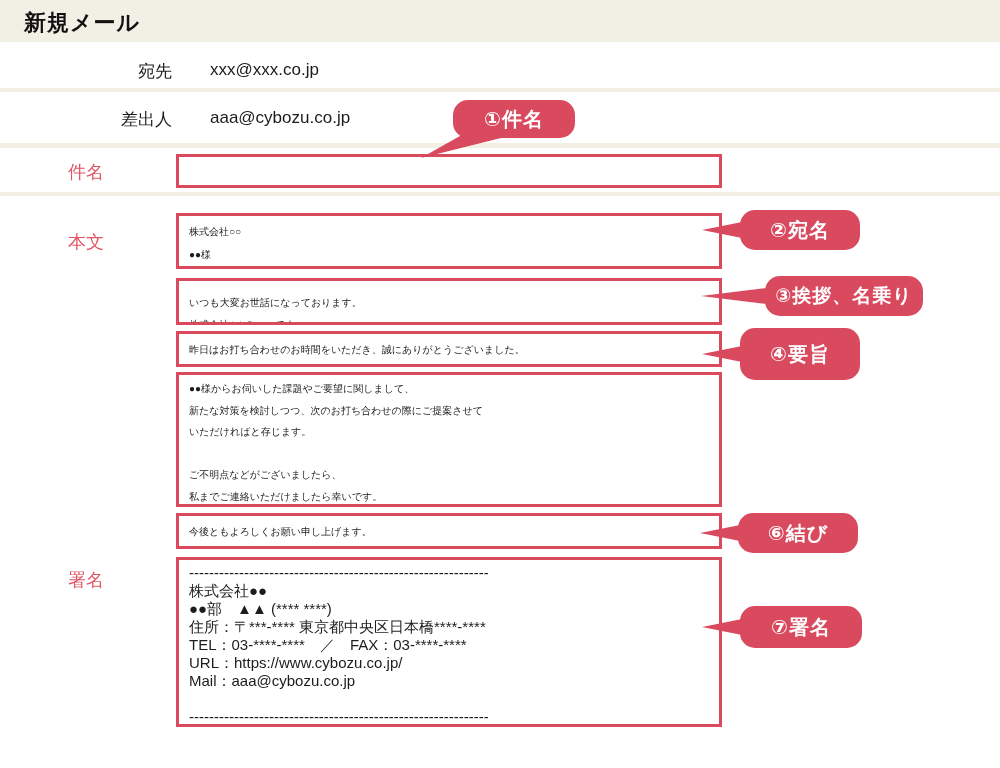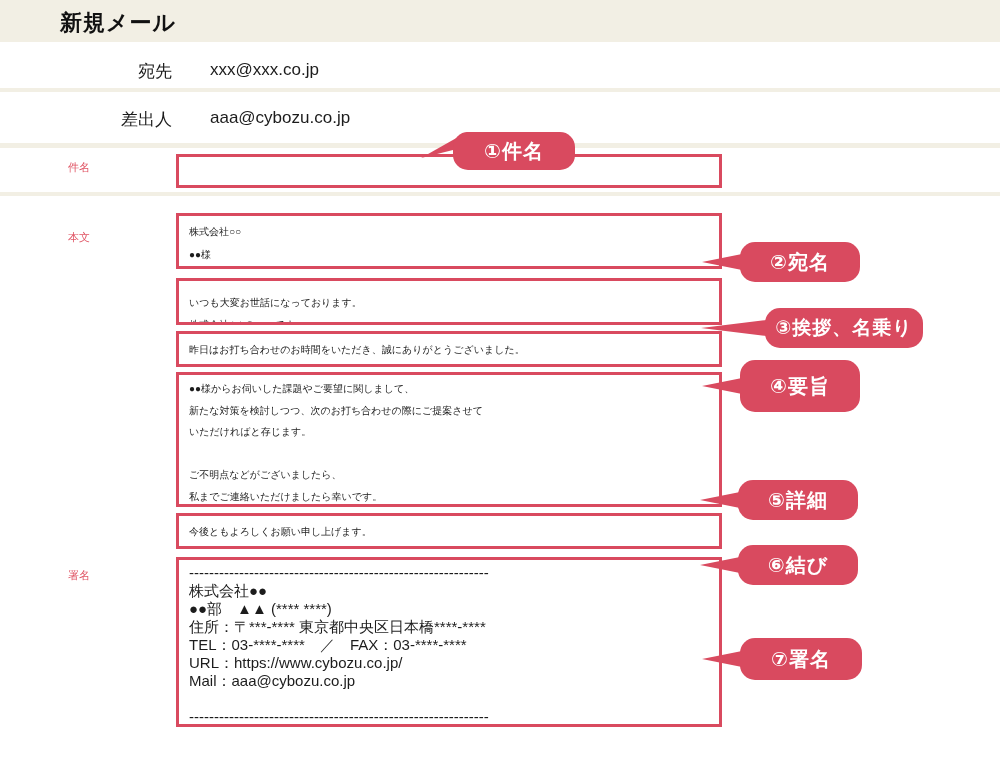--- a/index.html
+++ b/index.html
@@ -2,39 +2,39 @@
 <html><head>
 <meta charset="utf-8">
 <style>
   html,body { margin:0; padding:0; background:#ffffff; }
   .canvas {
     position:relative; width:1000px; height:768px; background:#ffffff;
     font-family:"Liberation Sans","DejaVu Sans",sans-serif; color:#1c1c1c;
     overflow:hidden;
   }
   .header { position:absolute; left:0; top:0; width:1000px; height:42px; background:#f2efe4; }
-  .title  { position:absolute; left:24px; top:8px; font-size:22px; font-weight:bold; color:#111; letter-spacing:1px;margin-left:36px; }
+  .title  { position:absolute; left:24px; top:8px; font-size:22px; font-weight:bold; color:#111; letter-spacing:1px; }
   .divider{ position:absolute; left:0; width:1000px; height:4px; background:#f2efe4; }
   .rowlabel { position:absolute; left:0; width:172px; text-align:right; font-size:17px; color:#1c1c1c; }
   .rowvalue { position:absolute; left:210px; font-size:17px; color:#1c1c1c; }
-  .fieldlabel { position:absolute; left:68px; font-size:11px; color:#e05565; }
+  .fieldlabel { position:absolute; left:68px; font-size:18px; color:#e05565; }
   .redbox {
     position:absolute; left:176px; width:546px; box-sizing:border-box;
     border:3px solid #d94a5f; background:#ffffff;
     white-space:pre-line; color:#1c1c1c; overflow:hidden;
   }
   .subject-box { font-weight:bold; font-size:17px; line-height:26px; padding:1px 8px; }
   .bodybox { font-size:10px; padding:4px 10px; line-height:23px; }
   .box-details { line-height:21.5px; padding-top:3px; }
   .sigbox { font-size:15px; line-height:18px; padding:4px 10px; }
   .callout {
     position:absolute; background:#d94a5f; border-radius:15px;
     color:#ffffff; font-weight:bold; font-size:20px;
     display:flex; align-items:center; justify-content:center;
-    z-index:5; letter-spacing:1px;margin-top:32px;
+    z-index:5; letter-spacing:1px;
   }
   .callout.tail-left::before {
     content:""; position:absolute; left:-38px; top:50%; margin-top:-8px;
     width:0; height:0;
     border-top:8px solid transparent; border-bottom:8px solid transparent;
     border-right:40px solid #d94a5f;
   }
   .callout.tail-long::before { left:-64px; border-right-width:66px; }
   .tail1 { position:absolute; left:421px; top:132px; z-index:4; }
 </style>
@@ -95,23 +95,20 @@
 
   <div class="callout tail-left" style="left:740px;top:210px;width:120px;height:40px">
     <span>②宛名</span>
   </div>
   <div class="callout tail-left tail-long" style="left:765px;top:276px;width:158px;height:40px;font-size:19px">
     <span>③挨拶、名乗り</span>
   </div>
   <div class="callout tail-left" style="left:740px;top:328px;width:120px;height:52px">
     <span>④要旨</span>
   </div>
-  <div class="callout tail-left" style="left:738px;top:448px;width:120px;height:40px">
-    <span>⑤詳細</span>
-  </div>
   <div class="callout tail-left" style="left:738px;top:513px;width:120px;height:40px">
     <span>⑥結び</span>
   </div>
   <div class="callout tail-left" style="left:740px;top:606px;width:122px;height:42px">
     <span>⑦署名</span>
   </div>
 
 </div>
 
 </body></html>

